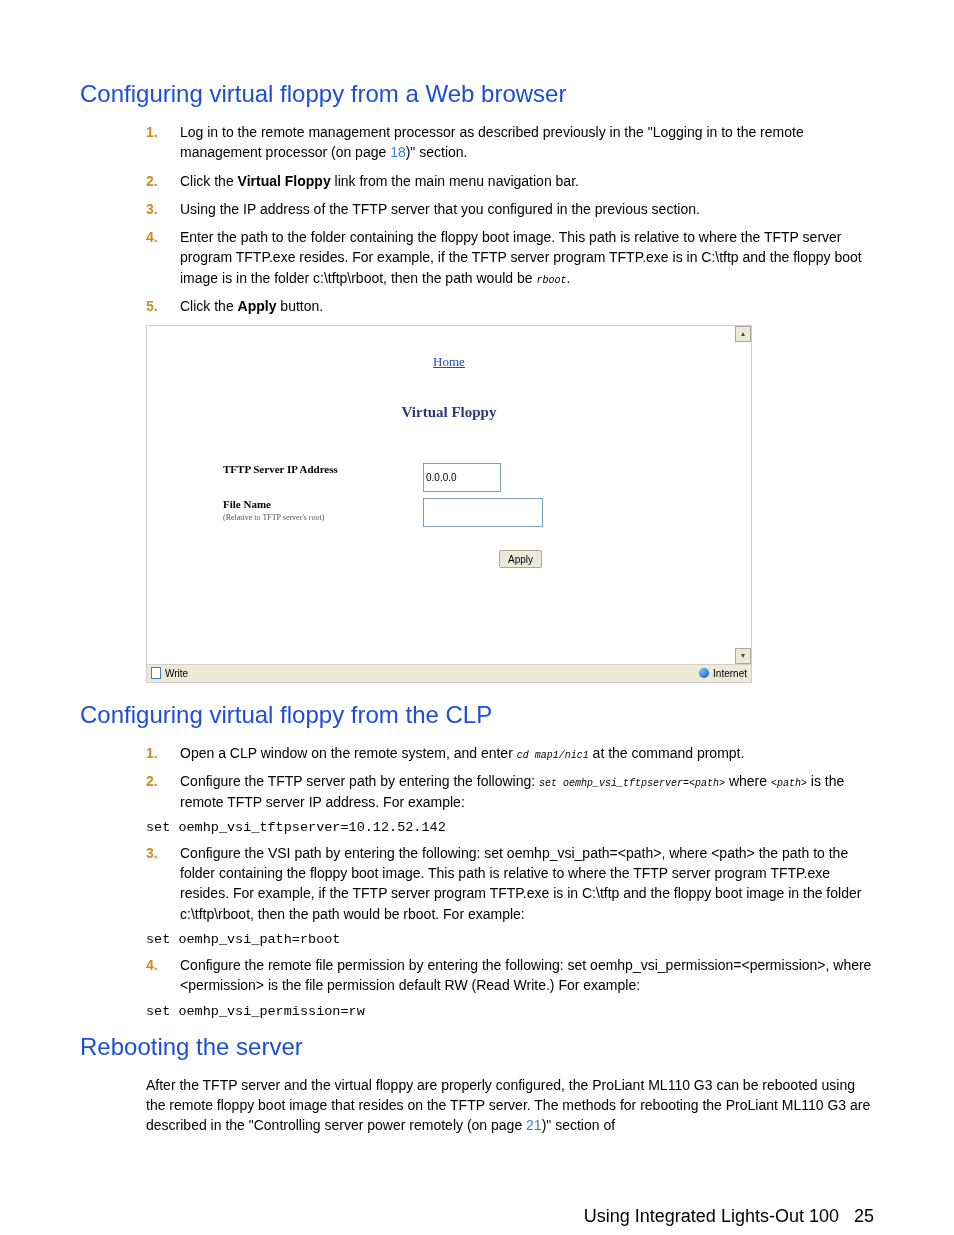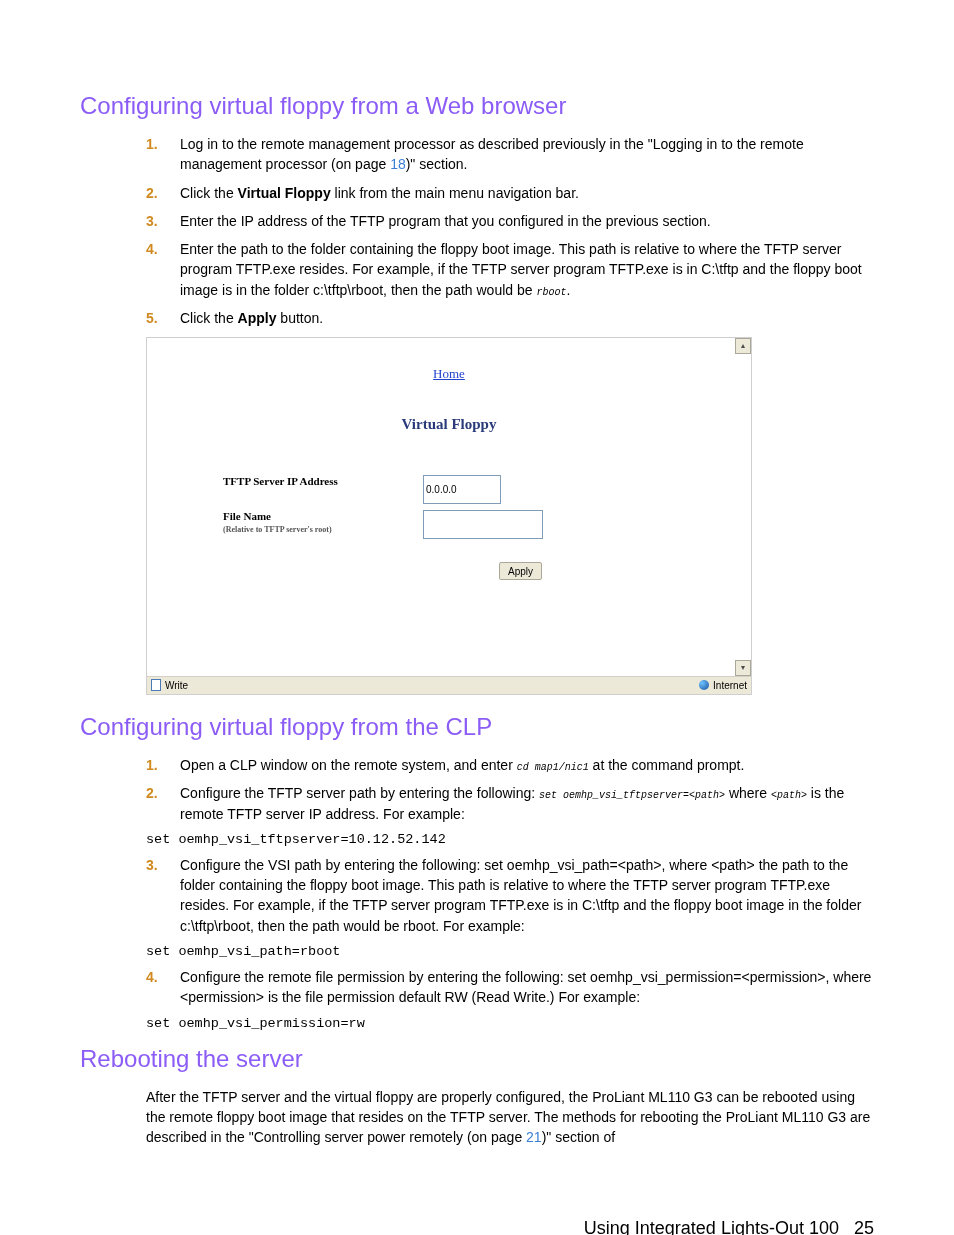--- a/index.html
+++ b/index.html
@@ -11,22 +11,22 @@
     width: 954px;
   }
   .page {
     padding: 80px 80px 40px 80px;
     box-sizing: border-box;
   }
   h2.section-title {
     font-family: "Trebuchet MS", "Lucida Sans", Arial, sans-serif;
     font-weight: 300;
     font-size: 24px;
-    color: #8b5cf6;
-    margin: 12px 0 14px 0;
+    color: #1d4ed8;
+    margin: 0 0 14px 0;
   }
   .body-block {
     margin-left: 66px;
   }
   ol.steps {
     list-style: none;
     padding: 0;
     margin: 0;
   }
   ol.steps > li {
@@ -120,21 +120,21 @@
     align-items: flex-start;
     margin-bottom: 6px;
   }
   .vf-label {
     width: 200px;
     font-size: 11px;
     font-weight: bold;
   }
   .vf-sublabel {
     font-size: 8px;
-    font-weight: bold;
+    font-weight: normal;
     color: #555;
   }
   .vf-input {
     font-family: Arial, sans-serif;
     font-size: 10px;
     height: 29px;
     border: 1px solid #7f9db9;
     padding: 0 2px;
     box-sizing: border-box;
   }
@@ -206,21 +206,21 @@
         <li>
           <span class="num">1.</span>
           <div class="step-body"><span>Log in to the remote management processor as described previously in the "Logging in to the remote management processor (on page </span><a class="pageref">18</a><span>)" section.</span></div>
         </li>
         <li>
           <span class="num">2.</span>
           <div class="step-body">Click the <b>Virtual Floppy</b> link from the main menu navigation bar.</div>
         </li>
         <li>
           <span class="num">3.</span>
-          <div class="step-body">Enter the IP address of the TFTP program that you configured in the previous section.</div>
+          <div class="step-body">Using the IP address of the TFTP server that you configured in the previous section.</div>
         </li>
         <li>
           <span class="num">4.</span>
           <div class="step-body">Enter the path to the folder containing the floppy boot image. This path is relative to where the TFTP server program TFTP.exe resides. For example, if the TFTP server program TFTP.exe is in C:\tftp and the floppy boot image is in the folder c:\tftp\rboot, then the path would be <span class="code">rboot</span>.</div>
         </li>
         <li>
           <span class="num">5.</span>
           <div class="step-body">Click the <b>Apply</b> button.</div>
         </li>
       </ol>

